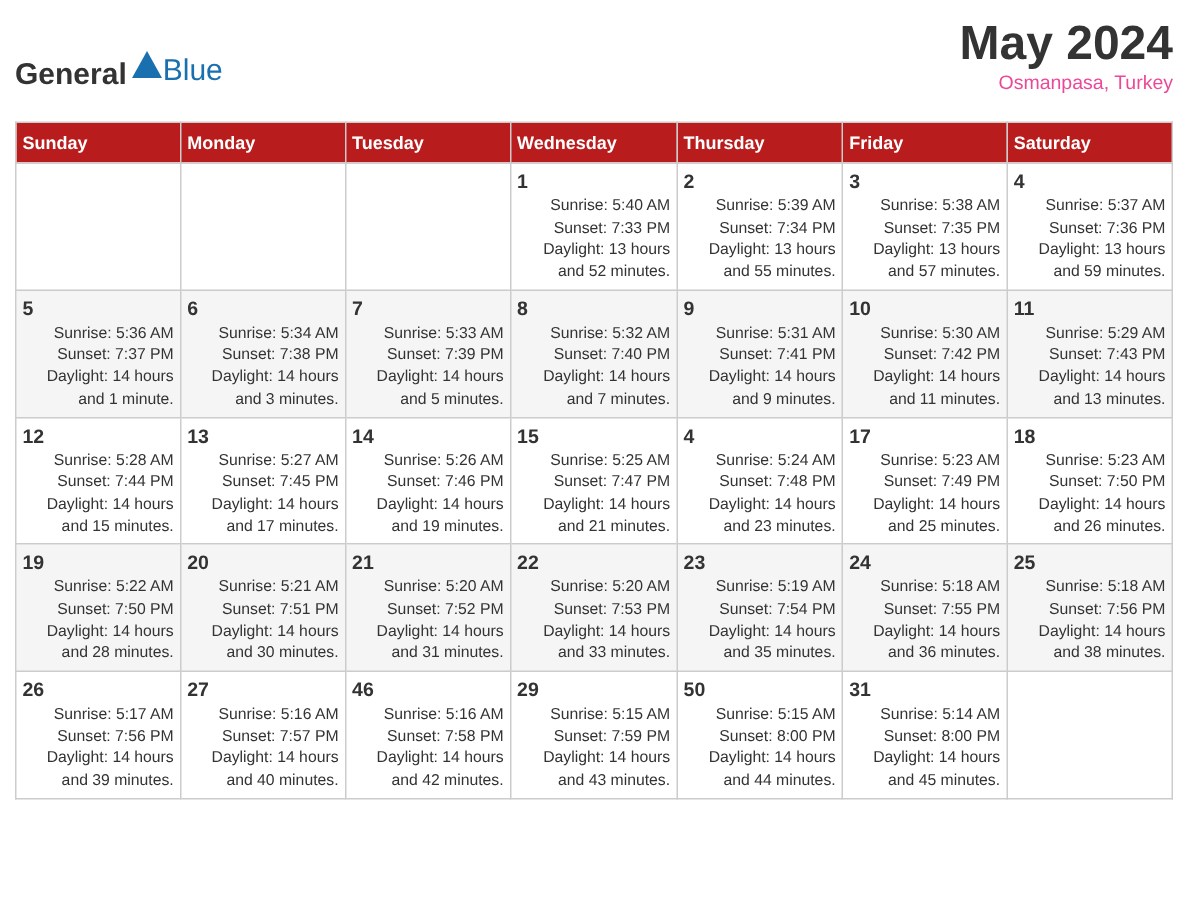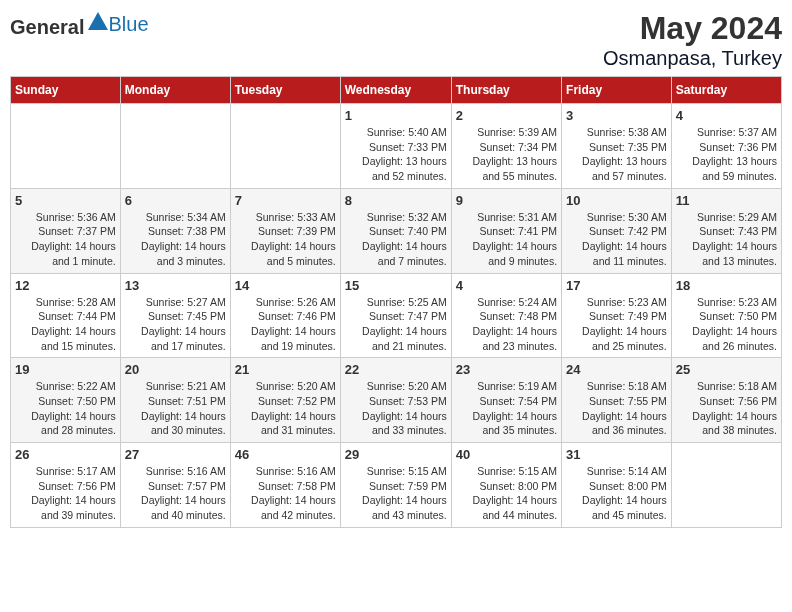--- a/index.html
+++ b/index.html
@@ -6,43 +6,43 @@
     body {
       font-family: Arial, sans-serif;
       background: #fff;
       width: 792px;
       min-height: 612px;
       padding: 10px;
     }
     .header {
       display: flex;
       justify-content: space-between;
-      align-items: flex-start;
-      margin-bottom: 6px;
+      align-items: flex-end;
+      margin-bottom: 19px;
     }
     .logo {
       display: flex;
       align-items: center;
     }
     .logo-icon {
       width: 24px;
       height: 24px;
       margin-left: 2px;
     }
     .title-block {
       text-align: right;
     }
     .month-title {
       font-size: 32px;
       font-weight: bold;
       color: #333;
     }
     .location-title {
-      font-size: 20px;
-      color: #0f172a;
+      font-size: 13px;
+      color: #ec4899;
     }
     .calendar-table {
       width: 100%;
       border-collapse: collapse;
       font-size: 11px;
     }
     .calendar-table thead tr th {
       background-color: #b91c1c;
       color: #fff;
       padding: 6px 4px;
@@ -231,21 +231,21 @@
         </td>
         <td>
           <div class="day-number">46</div>
           <div class="day-info">Sunrise: 5:16 AM<br>Sunset: 7:58 PM<br>Daylight: 14 hours<br>and 42 minutes.</div>
         </td>
         <td>
           <div class="day-number">29</div>
           <div class="day-info">Sunrise: 5:15 AM<br>Sunset: 7:59 PM<br>Daylight: 14 hours<br>and 43 minutes.</div>
         </td>
         <td>
-          <div class="day-number">40</div>
+          <div class="day-number">50</div>
           <div class="day-info">Sunrise: 5:15 AM<br>Sunset: 8:00 PM<br>Daylight: 14 hours<br>and 44 minutes.</div>
         </td>
         <td>
           <div class="day-number">31</div>
           <div class="day-info">Sunrise: 5:14 AM<br>Sunset: 8:00 PM<br>Daylight: 14 hours<br>and 45 minutes.</div>
         </td>
         <td class="empty-cell"></td>
       </tr>
     </tbody>
 </table>

